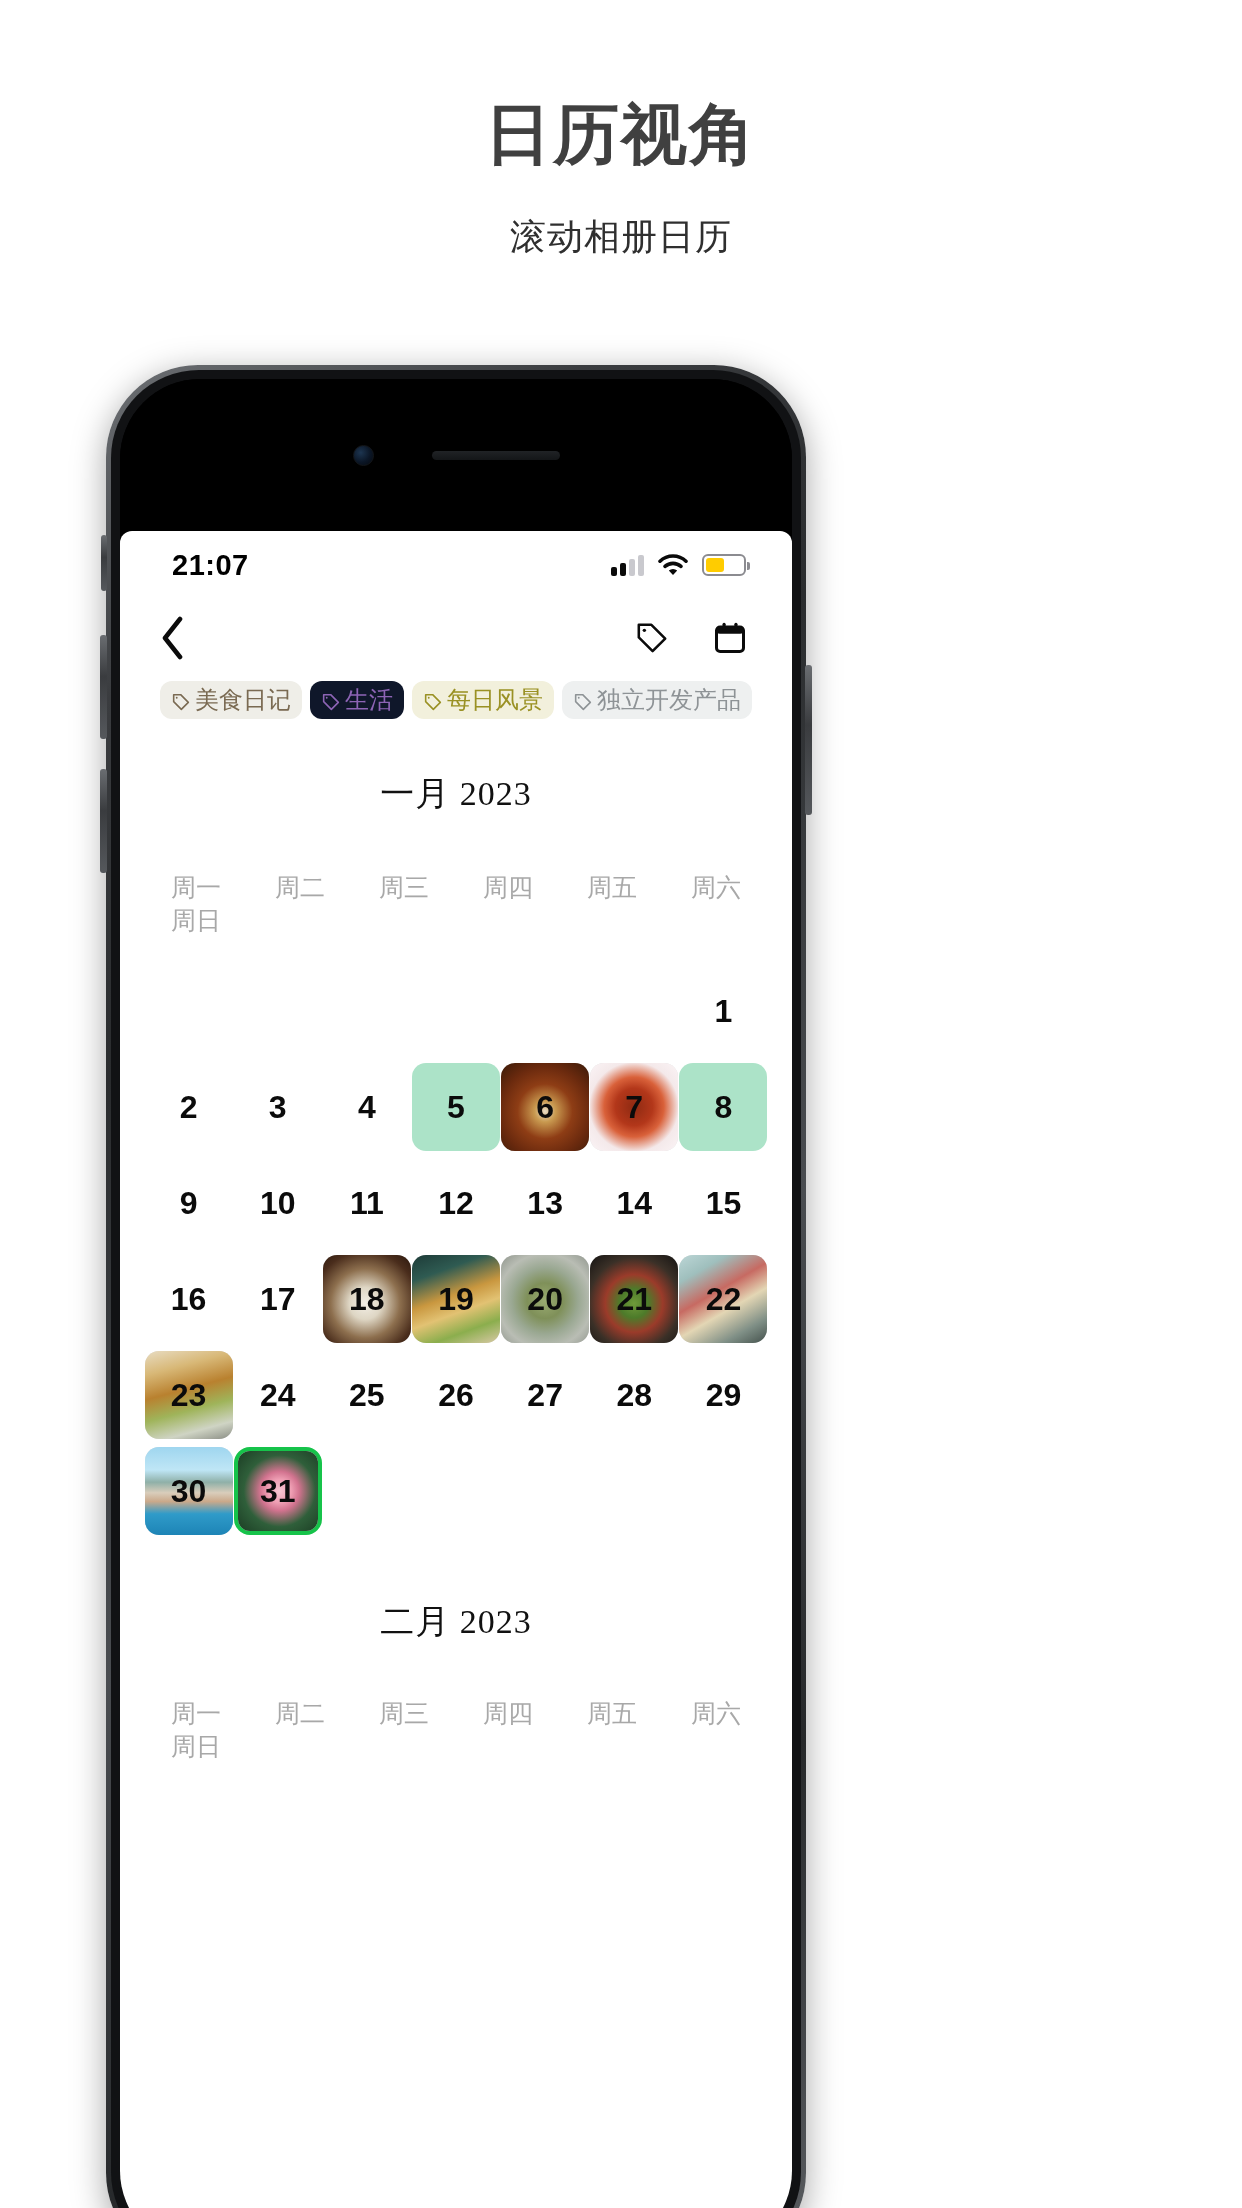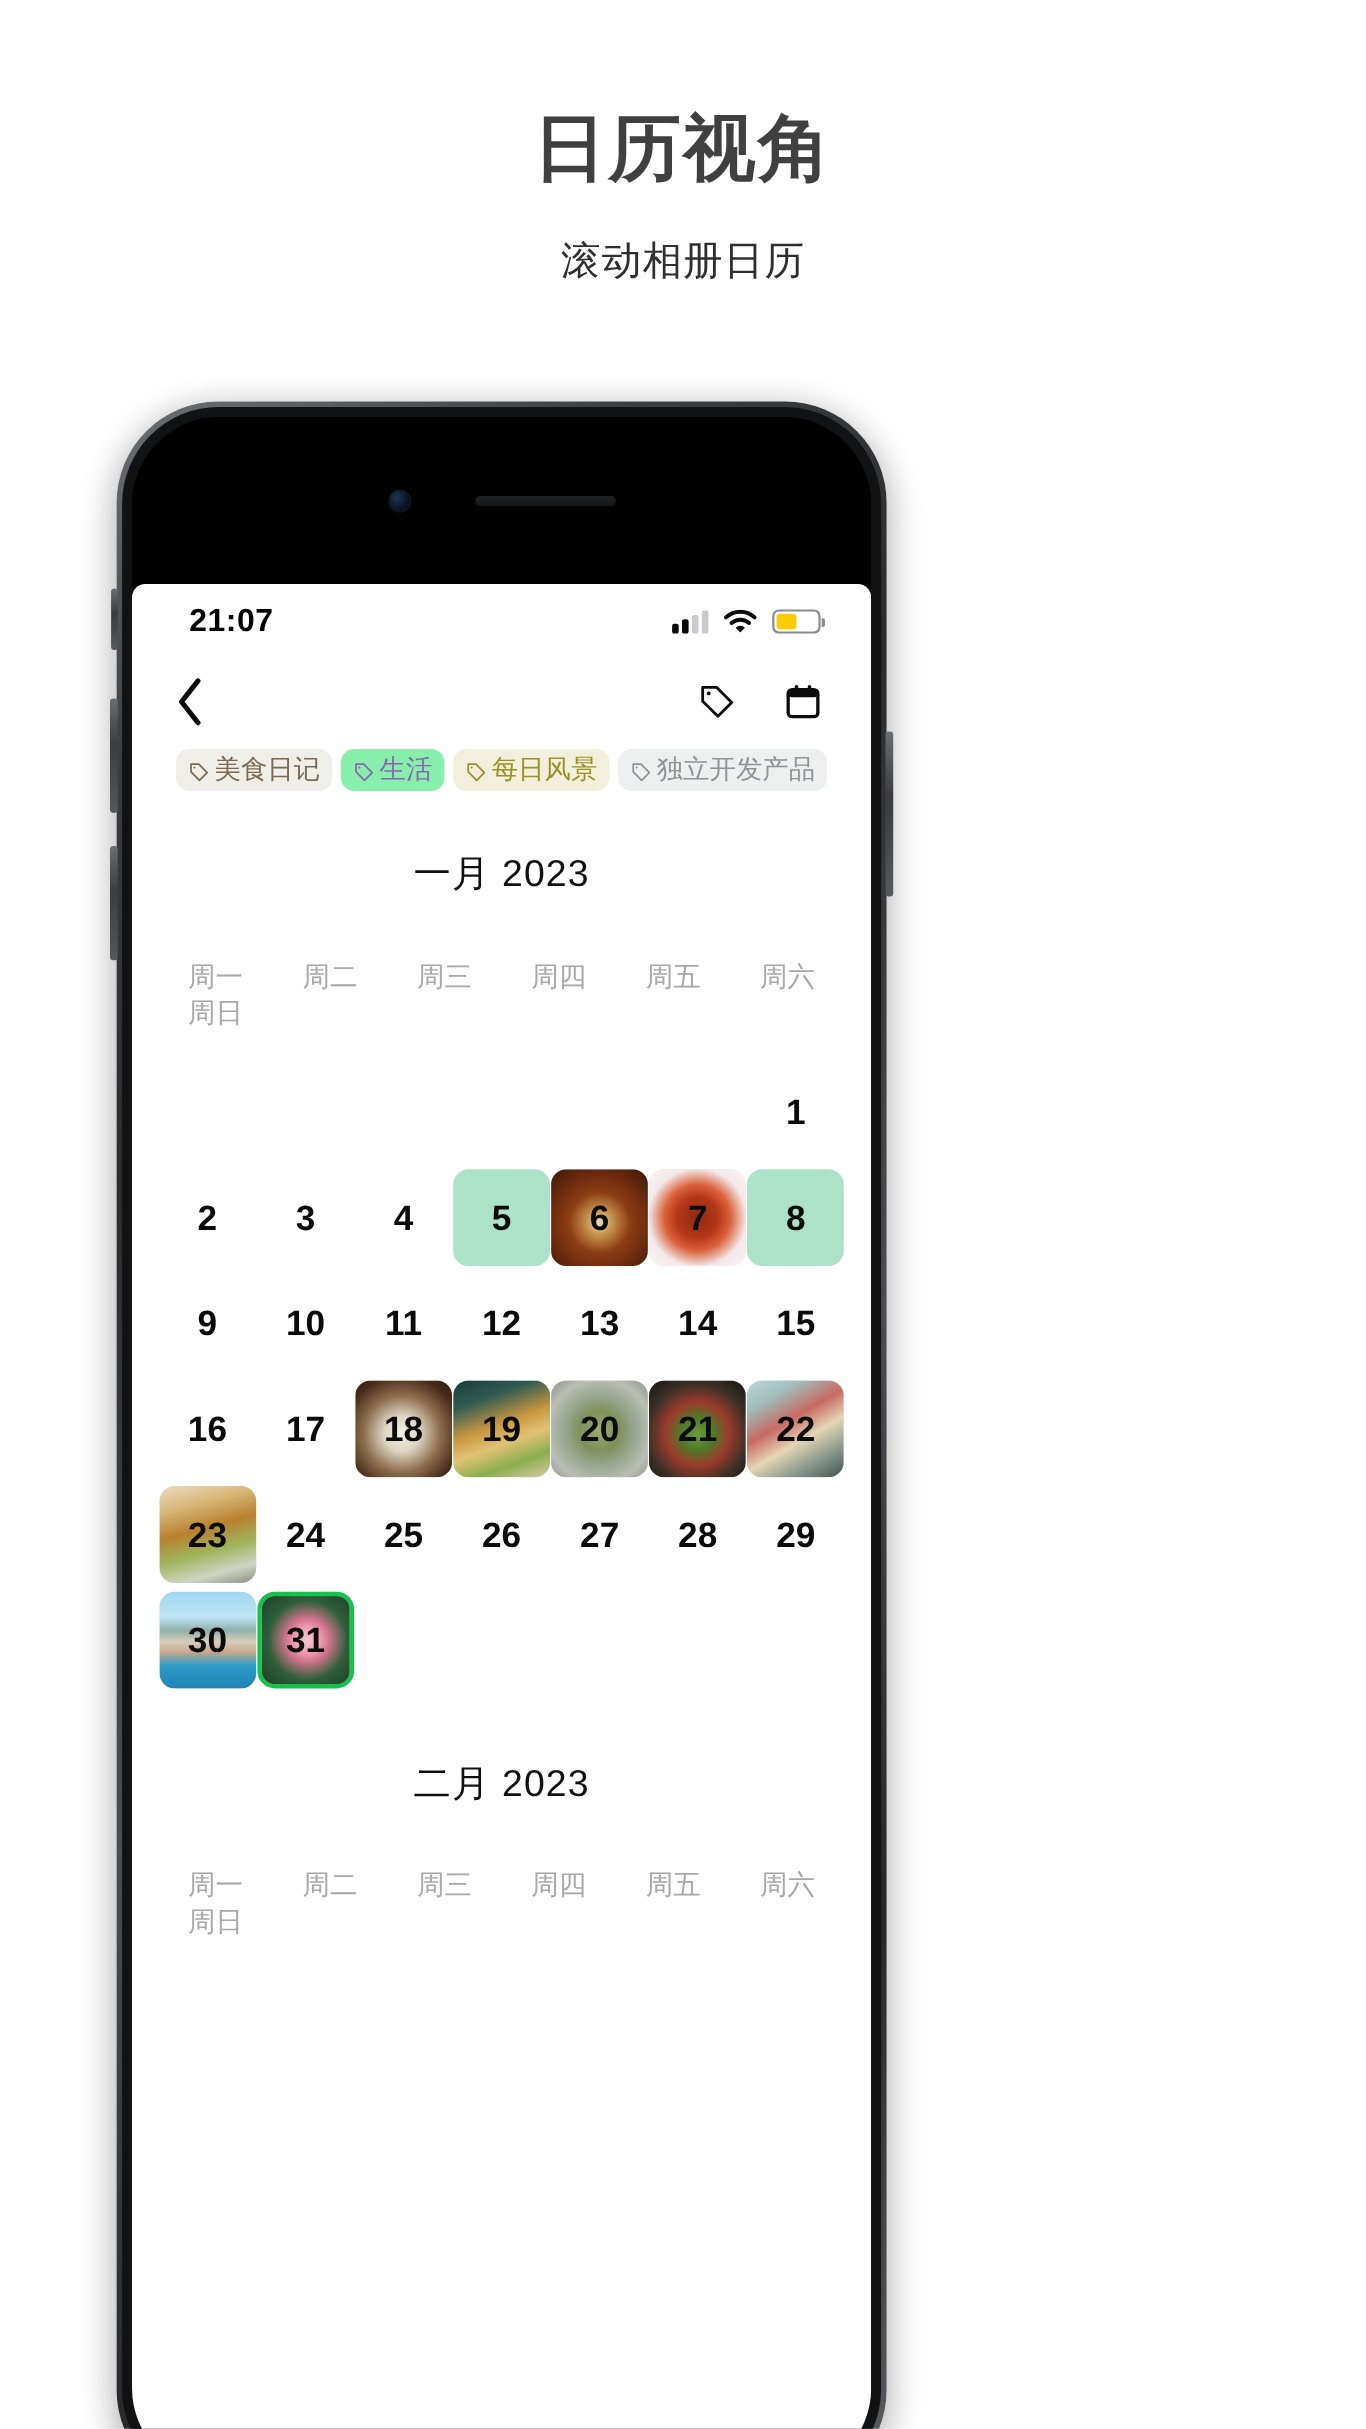--- a/index.html
+++ b/index.html
@@ -142,20 +142,21 @@
   }
   .tag svg { flex:none; }
 
   
   .month-title {
     text-align:center;
     font-size:34px;
     color:#111;
     margin-top:52px;
     letter-spacing:1px;
+    font-family:Liberation Serif, serif;
   }
 
   
   .weekdays {
     display:grid; grid-template-columns:repeat(6,1fr);
     margin-top:54px; padding:0 24px;
   }
   .weekday {
     text-align:center;
     font-size:25px;
@@ -271,21 +272,21 @@
         </div>
 
         <div class="tags-row">
           <div class="tag" style="background:#efeee8;color:#7a6a52">
             <svg width="20" height="20" viewBox="0 0 24 24">
               <path d="M3.2 3.2 h8.4 l9.2 9.2 -8.4 8.4 -9.2 -9.2 Z" stroke="currentColor" stroke-width="1.9" fill="none" stroke-linejoin="round"></path>
               <circle cx="6.9" cy="6.9" r="1.1" fill="currentColor"></circle>
             </svg>
             <span>美食日记</span>
           </div>
-          <div class="tag" style="background:#86efac;color:#8d64b5">
+          <div class="tag" style="background:#0f172a;color:#8d64b5">
             <svg width="20" height="20" viewBox="0 0 24 24">
               <path d="M3.2 3.2 h8.4 l9.2 9.2 -8.4 8.4 -9.2 -9.2 Z" stroke="currentColor" stroke-width="1.9" fill="none" stroke-linejoin="round"></path>
               <circle cx="6.9" cy="6.9" r="1.1" fill="currentColor"></circle>
             </svg>
             <span>生活</span>
           </div>
           <div class="tag" style="background:#f2f0dc;color:#9a9124">
             <svg width="20" height="20" viewBox="0 0 24 24">
               <path d="M3.2 3.2 h8.4 l9.2 9.2 -8.4 8.4 -9.2 -9.2 Z" stroke="currentColor" stroke-width="1.9" fill="none" stroke-linejoin="round"></path>
               <circle cx="6.9" cy="6.9" r="1.1" fill="currentColor"></circle>

